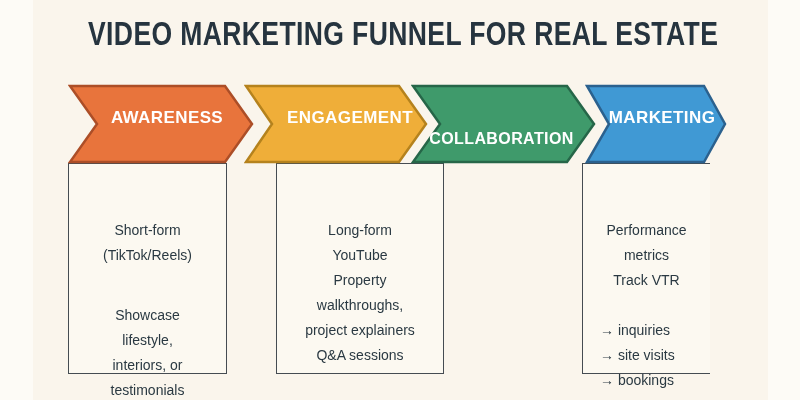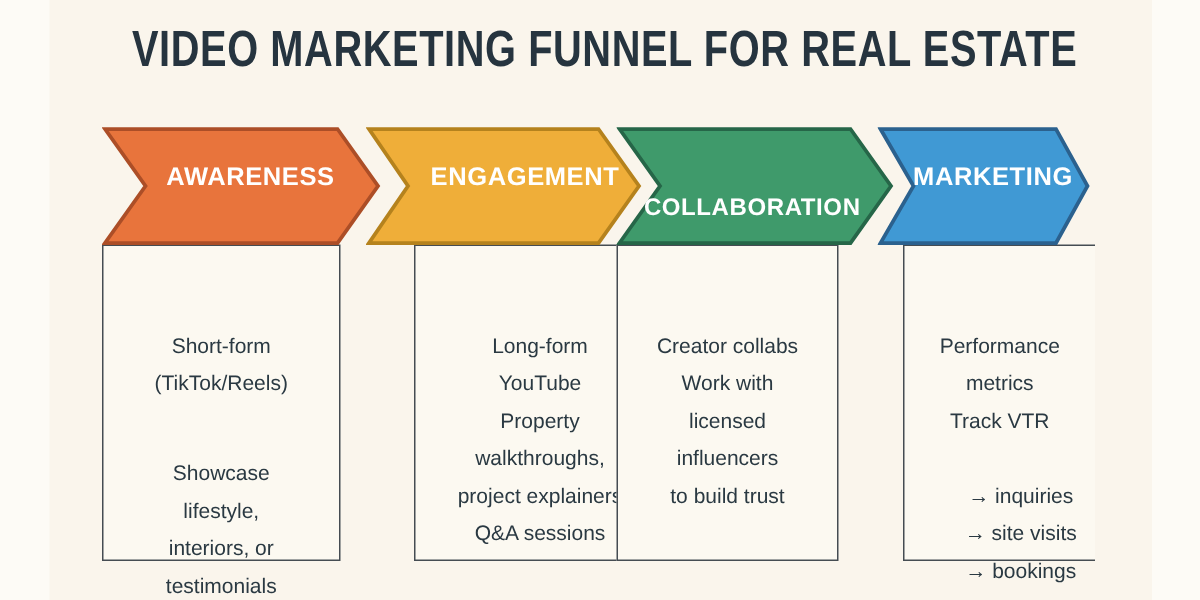--- a/index.html
+++ b/index.html
@@ -45,24 +45,24 @@
     border:1.8px solid var(--border,#454C52);
     color:var(--text,#2A3942);
     font-size:14px;line-height:25px;
     text-align:center;
     white-space:pre-line;
     padding:0 1px;
   }
   .c1{left:68px;width:159px;}
   .c2{left:254px;width:168px;margin-left:22px;}
   .c3{left:411px;width:148px;}
-  .c4{left:602px;width:128px;border-right:none;}
+  .c4{left:582px;width:128px;border-right:none;}
   .para1{margin-top:29px;}
   .para2{margin-top:10px;}
-  .bullets{text-align:center;padding-left:28px;margin-top:0;}
+  .bullets{text-align:left;padding-left:16px;margin-top:0;}
 </style>
 </head>
 <body>
 
 <div class="canvas" style="--bg: #FAF5EC; --card: #FCF9F1; --border: #454C52; --text: #2A3942; --title: #26343F;">
 
   <div class="side-band left"></div>
   <div class="side-band right"></div>
 
   <h1 class="title">VIDEO MARKETING FUNNEL FOR REAL ESTATE</h1>
@@ -87,28 +87,20 @@
 walkthroughs,
 project explainers
 Q&amp;A sessions</div>
     <div class="para2"></div>
   </div>
   <svg class="arrow a2" viewBox="0 0 184 80" xmlns="http://www.w3.org/2000/svg">
     <polygon points="2,2 155,2 182,40 155,78 2,78 28,40" stroke-width="2.5" stroke-linejoin="miter" fill="#EFAE39" stroke="#B5821D"></polygon>
   </svg>
   <div class="arrow-label l2">ENGAGEMENT</div>
 
-  <div class="card c3">
-    <div class="para1">Creator collabs
-Work with
-licensed
-influencers
-to build trust</div>
-    <div class="para2"></div>
-  </div>
   <svg class="arrow a3" viewBox="0 0 185 80" xmlns="http://www.w3.org/2000/svg">
     <polygon points="2,2 156,2 183,40 156,78 2,78 29,40" stroke-width="2.5" stroke-linejoin="miter" fill="#3F9A6B" stroke="#266648"></polygon>
   </svg>
   <div class="arrow-label l3" style="font-size:16px;">COLLABORATION</div>
 
   <div class="card c4">
     <div class="para1">Performance
 metrics
 Track VTR</div>
     <div class="bullets">→ inquiries

